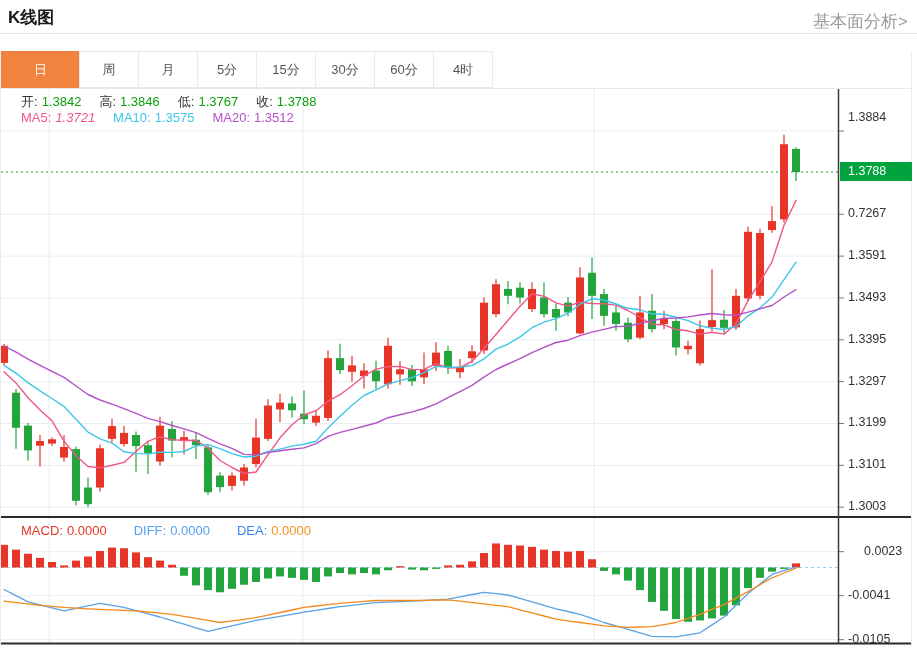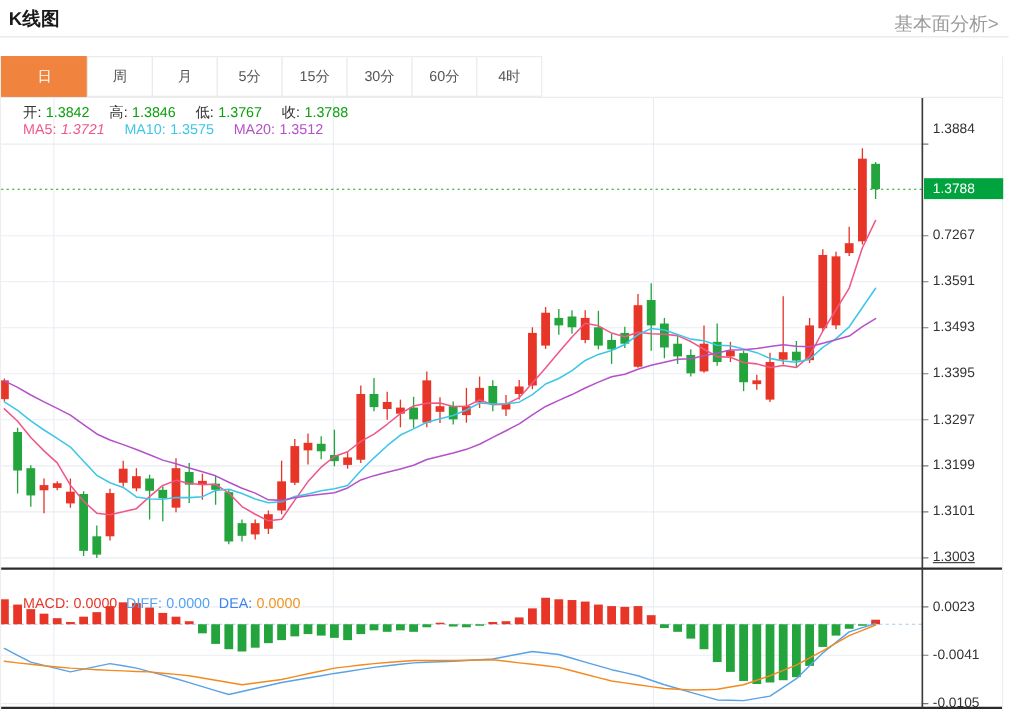--- a/index.html
+++ b/index.html
@@ -19,21 +19,21 @@
   .tab:first-child{width:79px;margin-left:0;}
   .tab.active{background:#f0843f;border-color:#f0843f;color:#fff;}
   .plot{position:relative;width:910px;height:557px;}
   #chart{position:absolute;left:0;top:0;}
   .info-row{position:absolute;left:20px;display:flex;gap:18px;pointer-events:none;
     font-size:13px;white-space:nowrap;}
   .info-row .lbl{color:#333;}
   .info-row .val{margin-left:4px;}
   #ohlc-row{top:4px;}
   #ma-row{top:21px;}
-  #macd-row{top:452px;gap:8px;}
+  #macd-row{top:434px;gap:27px;}
   .ylab{position:absolute;left:847px;font-size:12.5px;color:#333;pointer-events:none;}
   .price-tag{position:absolute;left:839px;width:72px;height:19px;color:#fff;
     font-size:12.5px;line-height:19px;padding-left:8px;box-sizing:border-box;pointer-events:none;}
 </style>
 </head>
 <body>
 
 <div class="header-title">K线图</div>
 <div class="header-link">基本面分析&gt;</div>
 <div class="header-divider"></div>
@@ -322,20 +322,20 @@
       </div>
     <div id="axis-labels">
         <div class="ylab" style="top: 21px;">1.3884</div>
         <div class="ylab" style="top: 117.265px;">0.7267</div>
         <div class="ylab" style="top: 159.111px;">1.3591</div>
         <div class="ylab" style="top: 200.957px;">1.3493</div>
         <div class="ylab" style="top: 242.803px;">1.3395</div>
         <div class="ylab" style="top: 284.649px;">1.3297</div>
         <div class="ylab" style="top: 326.495px;">1.3199</div>
         <div class="ylab" style="top: 368.341px;">1.3101</div>
-        <div class="ylab" style="top: 410.187px; text-decoration: underline;">1.3003</div>
-        <div class="ylab" style="top: 454.688px;">0.0023</div>
+        <div class="ylab" style="top: 410.187px;">1.3003</div>
+        <div class="ylab" style="top: 454.688px; margin-left: 16px;">0.0023</div>
         <div class="ylab" style="top: 498.688px;">-0.0041</div>
         <div class="ylab" style="top: 542.688px;">-0.0105</div>
         <div class="price-tag" style="top: 73.492px; background: rgb(0, 163, 62);">1.3788</div>
       </div>
   </div>
 </div>
 
 </body></html>

